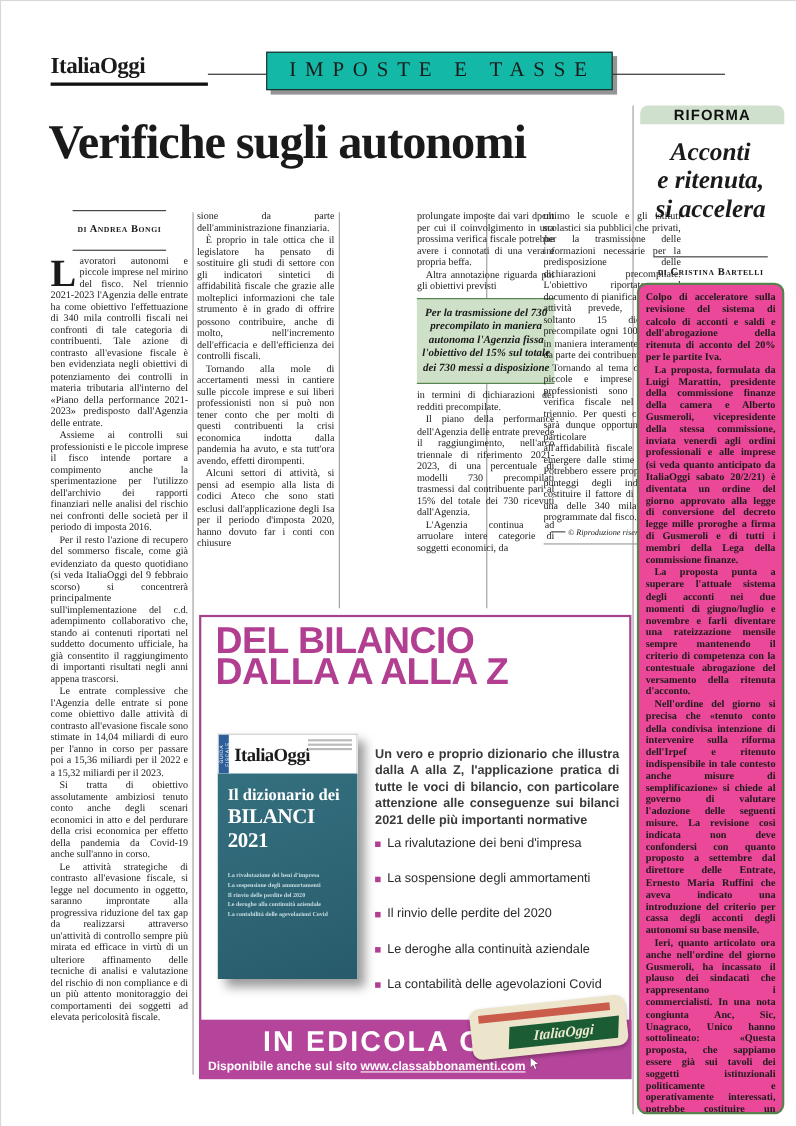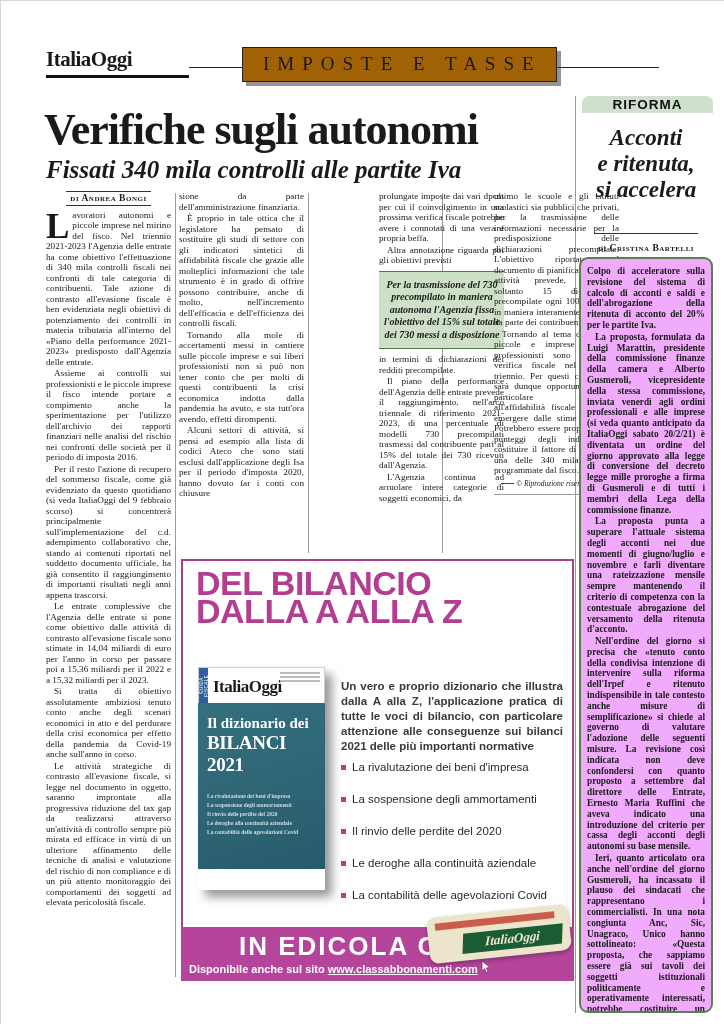--- a/index.html
+++ b/index.html
@@ -4,21 +4,21 @@
 <style>
   html,body{margin:0;padding:0;background:#f2f2f2;}
   #page{position:relative;width:724px;height:1024px;background:#fff;border:1px solid #d8d8d8;
         font-family:"Liberation Serif",serif;color:#1a1a1a;overflow:hidden;}
   .abs{position:absolute;}
 
   
   .logo{left:45px;top:46px;font-size:21px;font-weight:bold;letter-spacing:-.5px;
         border-bottom:3px solid #111;padding-bottom:3px;width:143px;}
   .header-rule{left:188px;top:66px;width:470px;height:1px;background:#222;}
-  .section-box{left:241px;top:46px;background:#a16207;border:1px solid #222;
+  .section-box{left:241px;top:46px;background:#14b8a6;border:1px solid #222;
         box-shadow:4px 4px 0 rgba(60,60,60,.55);padding:5px 14px 6px 20px;
         font-size:19px;letter-spacing:8px;white-space:nowrap;}
   .dateline{left:470px;top:50px;width:215px;display:flex;justify-content:flex-end;
         align-items:baseline;gap:8px;}
   .date-txt{font-style:italic;font-weight:bold;font-size:11px;}
   .page-num{font-size:21px;font-weight:bold;}
 
   
   .kicker{left:45px;top:90px;width:530px;font-style:italic;font-weight:600;font-size:19px;}
   .headline{left:43px;top:106px;width:535px;font-weight:bold;font-size:44px;line-height:46px;
@@ -27,21 +27,21 @@
 
   
   .col{position:absolute;width:125px;text-align:justify;font-size:9.2px;line-height:10.5px;
         overflow:hidden;}
   .col p{margin:0 0 1px 0;text-indent:8px;}
   .col p.cont{text-indent:0;}
   .col p.first{text-indent:0;}
   .vline{width:1px;background:#9a9a9a;}
   .byline-wrap{text-align:center;margin-bottom:4px;}
   .byline-inner{display:inline-block;border-top:1px solid #333;border-bottom:1px solid #333;
-        padding:1px 4px;font-variant:small-caps;font-weight:bold;font-size:9.5px;letter-spacing:.5px;}
+        padding:12px 4px;font-variant:small-caps;font-weight:bold;font-size:9.5px;letter-spacing:.5px;}
   .dropcap{float:left;font-size:35px;line-height:29px;font-weight:bold;padding:2px 3px 0 0;}
   .quote-box{margin:5px 0 5px -6px;width:138px;box-sizing:border-box;background:#cfe0c8;
         border:1px solid #4a7a44;padding:7px 5px;text-align:center;font-weight:bold;
         font-style:italic;font-size:10px;line-height:12.5px;text-indent:0;}
   .sig{text-align:right;font-style:italic;font-size:7.5px;margin-top:3px;white-space:nowrap;}
   .dashline{display:inline-block;width:13px;height:1px;background:#444;vertical-align:middle;
         margin:0 2px;}
   .green-sq{display:inline-block;width:7px;height:7px;background:#2f9e4f;vertical-align:middle;
         margin-left:2px;}
   .end-rule{height:1px;background:#999;margin-top:5px;}
@@ -49,42 +49,42 @@
   
   .sb-tab{left:581px;top:95px;width:131px;height:17px;background:#cfe0cc;border-radius:7px 7px 0 0;
         display:flex;align-items:center;justify-content:center;
         font-family:"Liberation Sans",sans-serif;font-weight:bold;font-size:13.5px;
         letter-spacing:1px;color:#111;}
   .sb-title{left:578px;top:124px;width:134px;text-align:center;font-weight:800;font-style:italic;
         font-size:23px;line-height:26px;}
   .sb-byline{left:578px;top:232px;width:134px;text-align:center;}
   .sb-byline .rule{width:104px;height:1px;background:#333;margin:0 auto 3px auto;}
   .sb-byline .name{font-variant:small-caps;font-weight:bold;font-size:9.5px;letter-spacing:.5px;text-align:center;}
-  .sb-box{left:578px;top:256px;width:134px;height:756px;box-sizing:border-box;background:#f0abfc;
+  .sb-box{left:578px;top:256px;width:134px;height:756px;box-sizing:border-box;background:#ec4899;
         border:2px solid #57824f;border-radius:9px;padding:7px 6px;overflow:hidden;
         text-align:justify;font-weight:bold;font-size:9.3px;line-height:10.8px;}
   .sb-box p{margin:0 0 1px 0;text-indent:8px;}
   .sb-box p.cont{text-indent:0;}
 
   
   .ad-box{left:180px;top:558px;width:393px;height:422px;box-sizing:border-box;
         border:2px solid #a7428f;background:#fff;}
   .ad-title{position:absolute;left:13px;top:8px;font-family:"Liberation Sans",sans-serif;
         font-weight:800;font-size:34px;line-height:28px;color:#b23e92;letter-spacing:-.5px;}
   .book{position:absolute;left:15px;top:106px;width:127px;height:223px;
         box-shadow:7px 7px 9px rgba(0,0,0,.4);}
   .book-top{position:relative;height:36px;background:#fff;border:1px solid #ccc;border-bottom:none;
         box-sizing:border-box;}
   .book-spine{position:absolute;left:0;top:0;width:9px;height:35px;background:#2d5f9b;
         color:#fff;font-family:"Liberation Sans",sans-serif;font-size:4.5px;
         writing-mode:vertical-rl;transform:rotate(180deg);text-align:center;letter-spacing:.5px;}
   .book-logo{position:absolute;left:14px;top:9px;font-weight:bold;font-size:17px;letter-spacing:-.5px;}
   .book-meta{position:absolute;right:4px;top:4px;width:40px;}
   .book-meta div{height:2px;background:#bbb;margin-bottom:2px;}
-  .book-body{height:166px;background:linear-gradient(160deg,#34707f 0%,#2e6575 55%,#275b6b 100%);
+  .book-body{height:187px;background:linear-gradient(160deg,#34707f 0%,#2e6575 55%,#275b6b 100%);
         box-sizing:border-box;padding:12px 9px 0 9px;color:#fff;}
   .book-t1{font-size:15px;font-weight:bold;}
   .book-t2{font-size:19px;font-weight:bold;letter-spacing:-.3px;}
   .book-lines{margin-top:16px;color:#c8dde2;font-size:5.5px;line-height:9px;font-weight:bold;}
   .ad-desc{position:absolute;left:158px;top:118px;width:222px;font-family:"Liberation Sans",sans-serif;
         font-weight:bold;font-size:11.5px;line-height:15px;color:#3a3a3a;text-align:justify;}
   .ad-bullets{position:absolute;left:158px;top:200px;width:230px;
         font-family:"Liberation Sans",sans-serif;font-size:11.5px;color:#2a2a2a;}
   .ad-bullets .bi{display:flex;gap:6px;margin-bottom:20px;align-items:flex-start;}
   .bullet-sq{flex:0 0 auto;width:5px;height:5px;background:#b23e92;margin-top:4px;}
@@ -105,21 +105,20 @@
 </head>
 <body>
 
 <div id="page">
 
   <div class="abs logo">ItaliaOggi</div>
   <div class="abs header-rule"></div>
   <div class="abs section-box">IMPOSTE E TASSE</div>
 
   <div class="abs headline">Verifiche sugli autonomi</div>
-  <div class="abs subhead">Fissati 340 mila controlli alle partite Iva</div>
 
   <div class="abs vline" style="left:174px;top:192px;height:784px;"></div>
   <div class="abs vline" style="left:307px;top:192px;height:360px;"></div>
   <div class="abs vline" style="left:441px;top:192px;height:360px;"></div>
   <div class="abs vline" style="left:574px;top:95px;height:917px;"></div>
 
   <div class="col" style="left:45px;top:190px;height:790px;">
     <div class="byline-wrap">
       <span class="byline-inner">di Andrea Bongi</span>
     </div>

